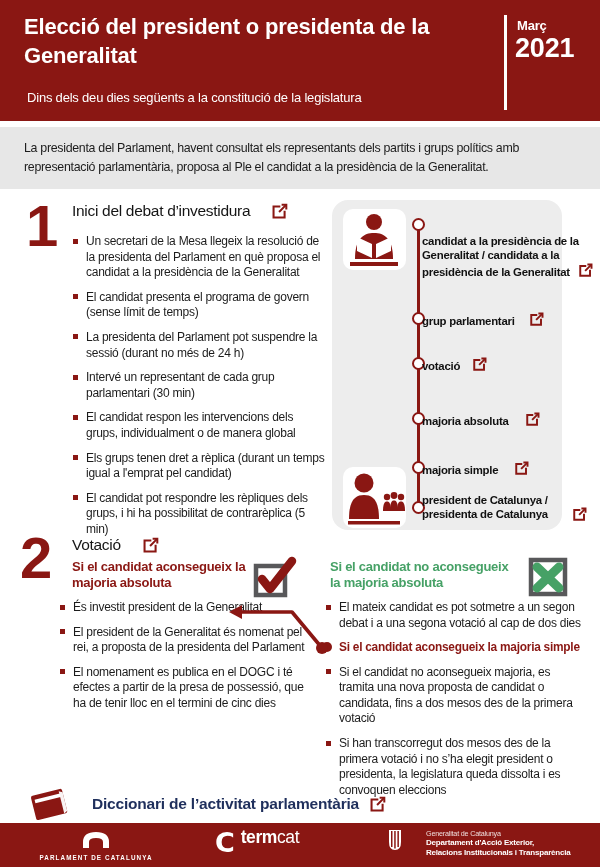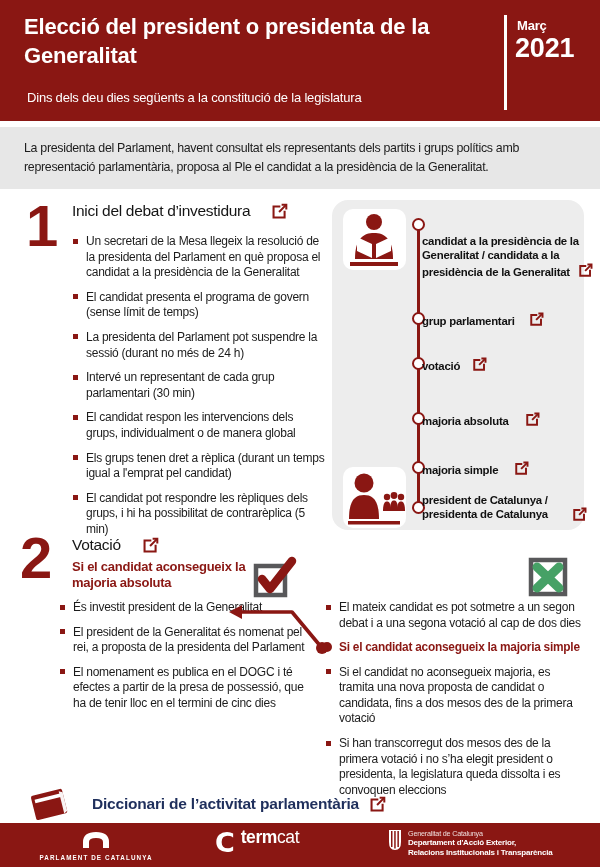--- a/index.html
+++ b/index.html
@@ -34,21 +34,21 @@
   .sec-title{font-size:15.5px;font-weight:normal;color:#151515;letter-spacing:-0.3px;}
   ul.bullets{list-style:none;}
   ul.bullets li{position:relative;padding-left:14px;font-size:12px;line-height:1.3;margin-bottom:9px;letter-spacing:-0.25px;}
   ul.bullets li::before{content:"";position:absolute;left:1px;top:4.5px;width:5px;height:5px;background:var(--red);}
 
   .s1-num{left:26px;top:198px;}
   .s1-row{left:72px;top:202px;}
   .s1-list{position:absolute;left:72px;top:234px;width:253px;}
 
   
-  .panel{position:absolute;left:332px;top:200px;width:252px;height:330px;background:var(--panel);border-radius:16px;}
+  .panel{position:absolute;left:332px;top:200px;width:230px;height:330px;background:var(--panel);border-radius:16px;}
   .tile{position:absolute;width:63px;height:61px;background:#fff;border-radius:10px;}
   .tile-reader{left:11px;top:9px;}
   .tile-pres{left:11px;top:267px;}
   .tl-line{position:absolute;left:85px;top:24px;width:2.5px;height:283px;background:var(--red);}
   .tl-node{position:absolute;left:80px;width:13px;height:13px;border-radius:50%;background:#fff;border:2.5px solid var(--red);}
   .tl-item{position:absolute;left:90px;font-size:11.4px;font-weight:bold;line-height:1.25;color:#111;letter-spacing:-0.25px;}
   .lnk{display:inline-block;vertical-align:-2px;margin-left:8px;flex:0 0 auto;}
 
   
   .s2-num{left:20px;top:530px;}
@@ -69,21 +69,21 @@
 
   
   .footer{position:absolute;left:0;top:823px;width:600px;height:44px;background:var(--red);color:#fff;}
   .f-parl{position:absolute;left:30px;top:6px;width:132px;text-align:center;}
   .f-parl-name{margin-top:2px;font-size:6.3px;font-weight:bold;letter-spacing:1.1px;}
   .f-term{position:absolute;left:215px;top:6px;display:flex;align-items:flex-start;gap:6px;}
   .f-term-c{font-size:27px;font-weight:bold;line-height:1;font-family:"DejaVu Sans",sans-serif;}
   .f-term-name{font-size:17.5px;line-height:1;letter-spacing:-0.4px;}
   .f-term-name b{font-weight:bold;}
   .f-term-sub{font-size:13px;opacity:.85;margin-top:18px;letter-spacing:0;}
-  .f-gen{position:absolute;left:388px;top:6px;display:flex;gap:6px;align-items:flex-start;}
+  .f-gen{position:absolute;left:388px;top:6px;display:flex;gap:24px;align-items:flex-start;}
   .f-gen-l1{font-size:7.2px;opacity:.85;}
   .f-gen-l2,.f-gen-l3{font-size:8px;font-weight:bold;line-height:1.25;}
 </style>
 </head>
 <body>
 
 <div class="canvas">
 
   <header class="hdr">
     <div class="hdr-title">Elecció del president o presidenta de la Generalitat</div>
@@ -187,20 +187,21 @@
         <path d="M12.5 2 H18 V7.5" fill="none" stroke="#8a1713" stroke-width="2.4"></path>
       </svg>
   </div>
 
   <div class="colhead redhead">Si el candidat aconsegueix la majoria absoluta</div>
   <svg class="vote-icon" style="left:250px;top:553px" width="50" height="50" viewBox="0 0 50 50">
     <rect x="6" y="13" width="29" height="29" fill="none" stroke="#58585a" stroke-width="4.5"></rect>
     <path d="M12 26 L20 36 L42 8" fill="none" stroke="#8a1713" stroke-width="8.5" stroke-linecap="round" stroke-linejoin="round"></path>
   </svg>
 
+  <div class="colhead greenhead">Si el candidat no aconsegueix la majoria absoluta</div>
   <svg class="vote-icon" style="left:522px;top:551px" width="52" height="52" viewBox="0 0 52 52">
     <rect x="9" y="9" width="34" height="34" fill="none" stroke="#58585a" stroke-width="4.5"></rect>
     <path d="M15 16 L37 37" stroke="#46a166" stroke-width="9" stroke-linecap="round"></path>
     <path d="M37 16 L15 37" stroke="#46a166" stroke-width="9" stroke-linecap="round"></path>
   </svg>
 
   <ul class="bullets s2l-list">
     <li>És investit president de la Generalitat</li>
     <li>El president de la Generalitat és nomenat pel rei, a proposta de la presidenta del Parlament</li>
     <li>El nomenament es publica en el DOGC i té efectes a partir de la presa de possessió, que ha de tenir lloc en el termini de cinc dies</li>

